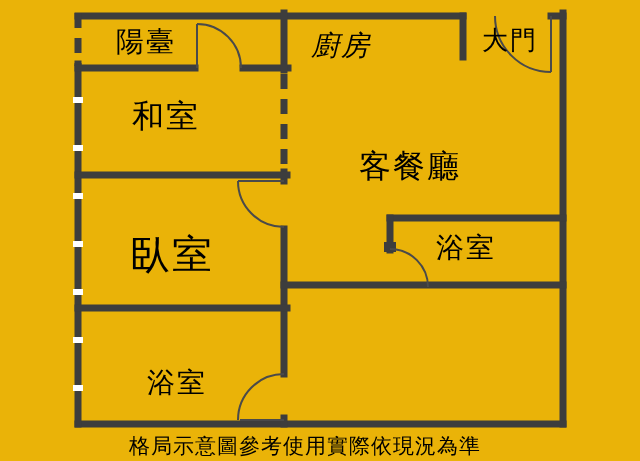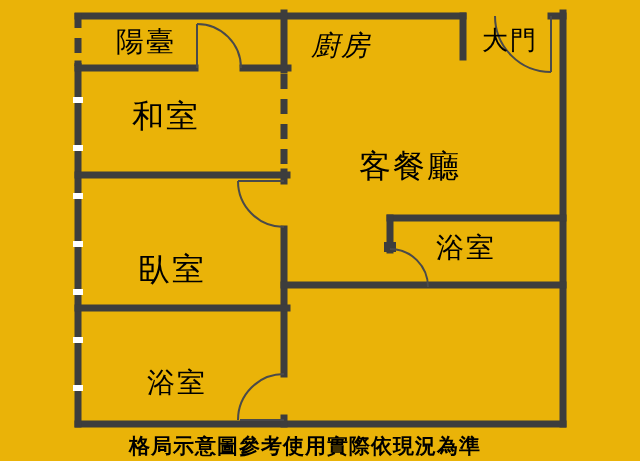--- a/index.html
+++ b/index.html
@@ -42,21 +42,21 @@
     letter-spacing: 2px;
     color: #000;
     font-weight: 500;
   }
   .caption {
     position: absolute;
     transform: translateX(-50%);
     white-space: nowrap;
     letter-spacing: 1px;
     color: #000;
-    font-weight: 700;
+    font-weight: 400;
   }
 </style>
 </head>
 <body>
 
 <div class="canvas">
 
   <svg class="plan" width="640" height="461" viewBox="0 0 640 461">
 
     <path class="wall" d="M78 16 H463"></path>
@@ -106,19 +106,19 @@
 
     <path class="door" d="M284 420 H240"></path>
     <path class="door" d="M284 374 A46 46 0 0 0 238 420"></path>
   </svg>
 
   <div class="room-label" style="left:146px; top:42px;  font-size:28px;">陽臺</div>
   <div class="room-label" style="left:341px; top:46px;  font-size:28px;font-style:italic;">廚房</div>
   <div class="room-label" style="left:510px; top:40px;  font-size:26px;">大門</div>
   <div class="room-label" style="left:166px; top:117px; font-size:32px;">和室</div>
   <div class="room-label" style="left:410px; top:167px; font-size:32px;">客餐廳</div>
-  <div class="room-label" style="left:172px; top:254px; font-size:32px;margin-top:16px;">臥室</div>
+  <div class="room-label" style="left:172px; top:254px; font-size:40px;">臥室</div>
   <div class="room-label" style="left:466px; top:248px; font-size:28px;">浴室</div>
   <div class="room-label" style="left:177px; top:383px; font-size:28px;">浴室</div>
 
   <div class="caption" style="left:305px; top:432px; font-size:21px;">格局示意圖參考使用實際依現況為準</div>
 
 </div>
 
 </body></html>

